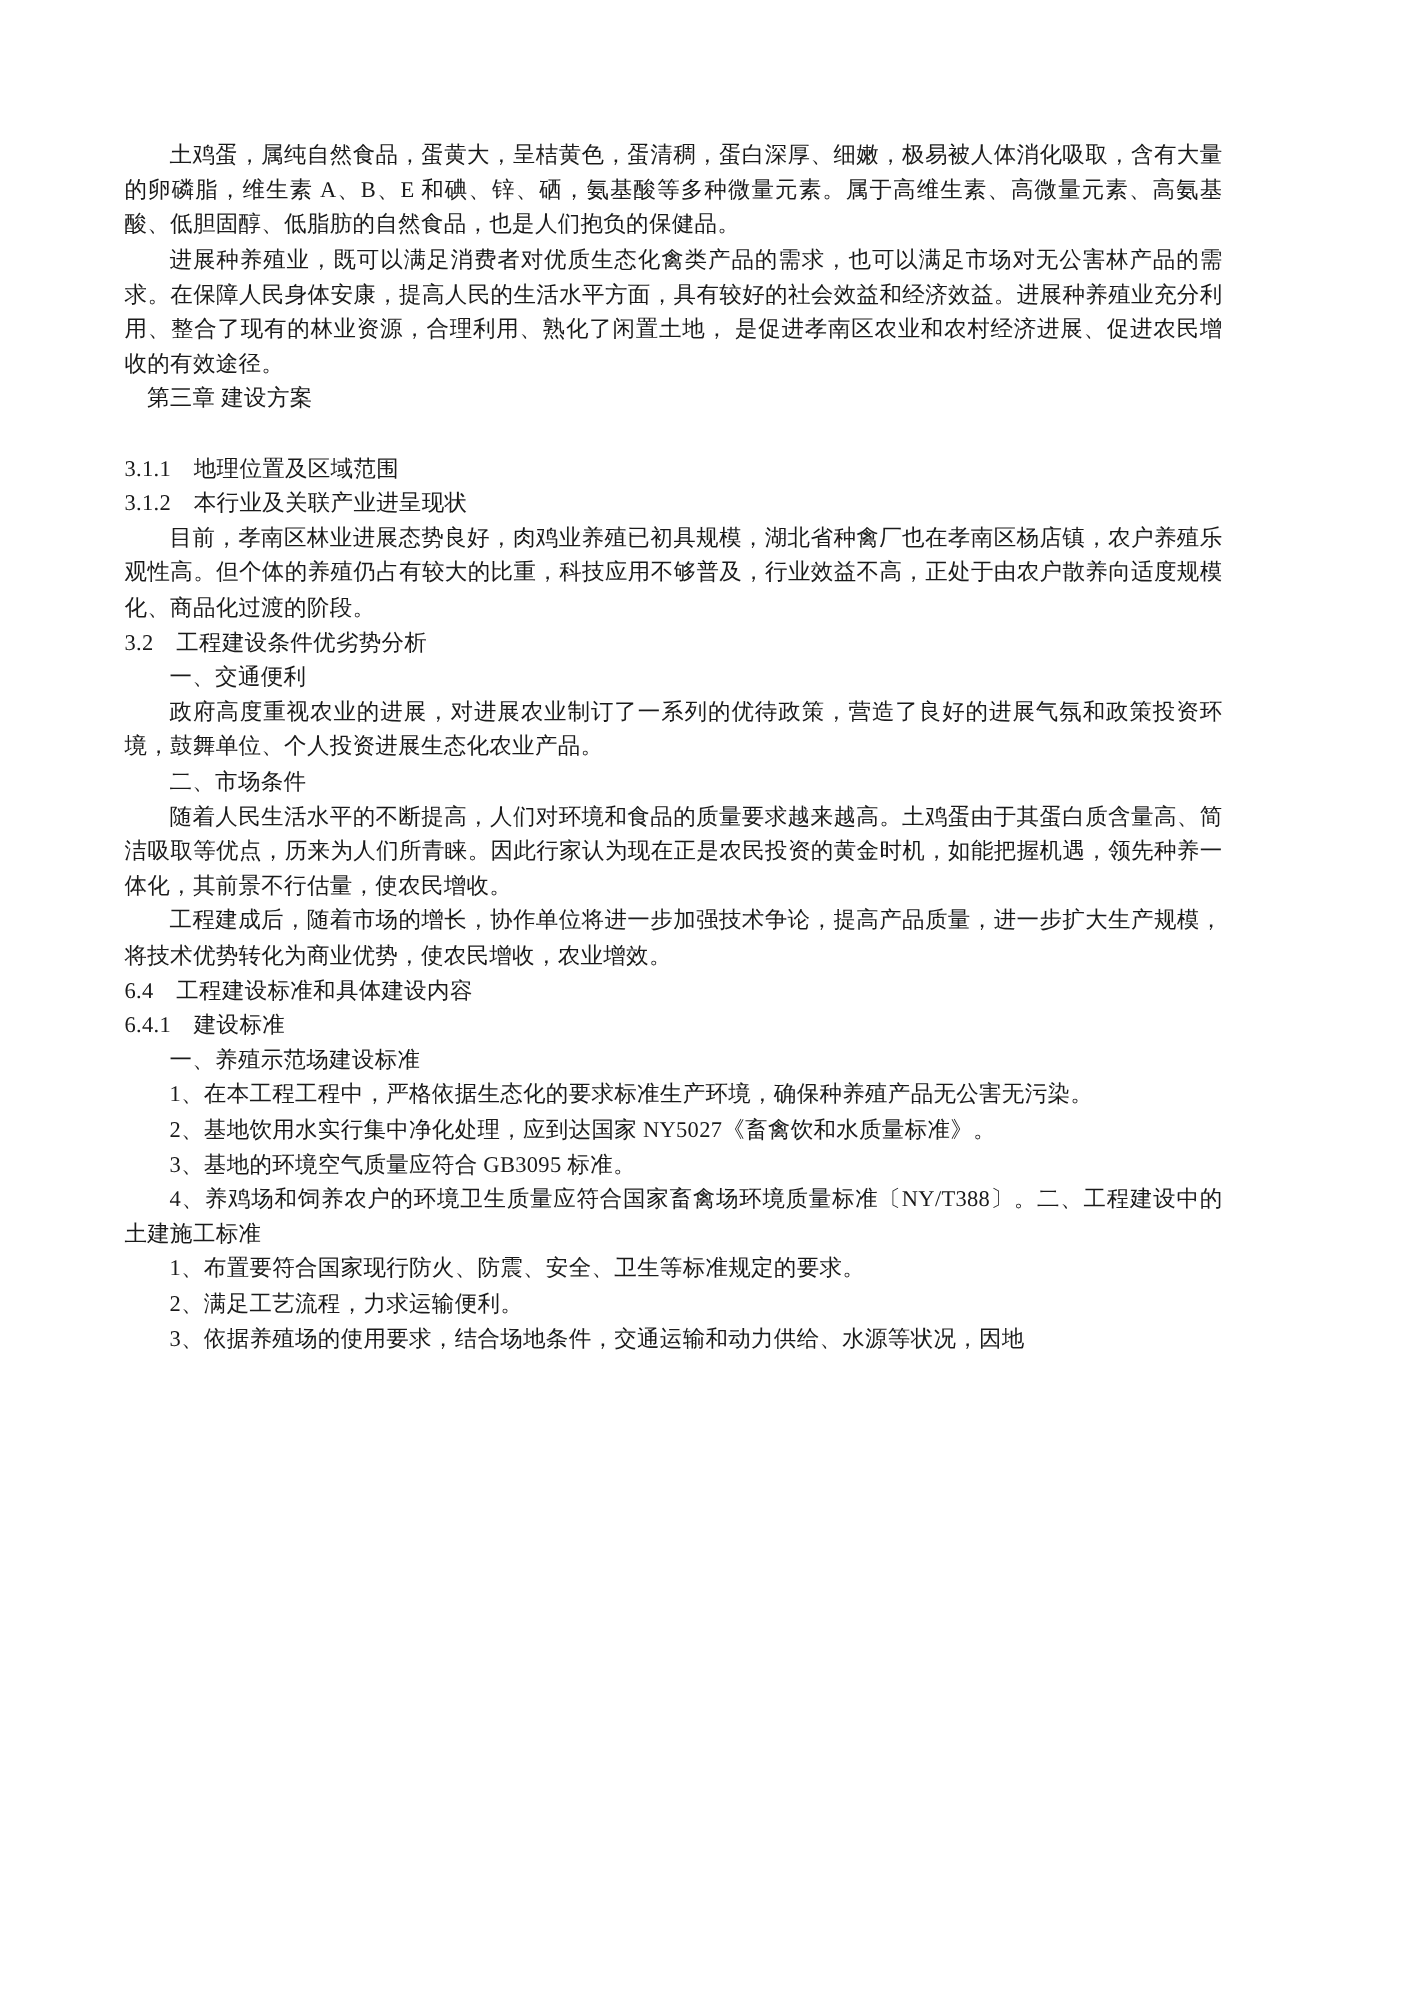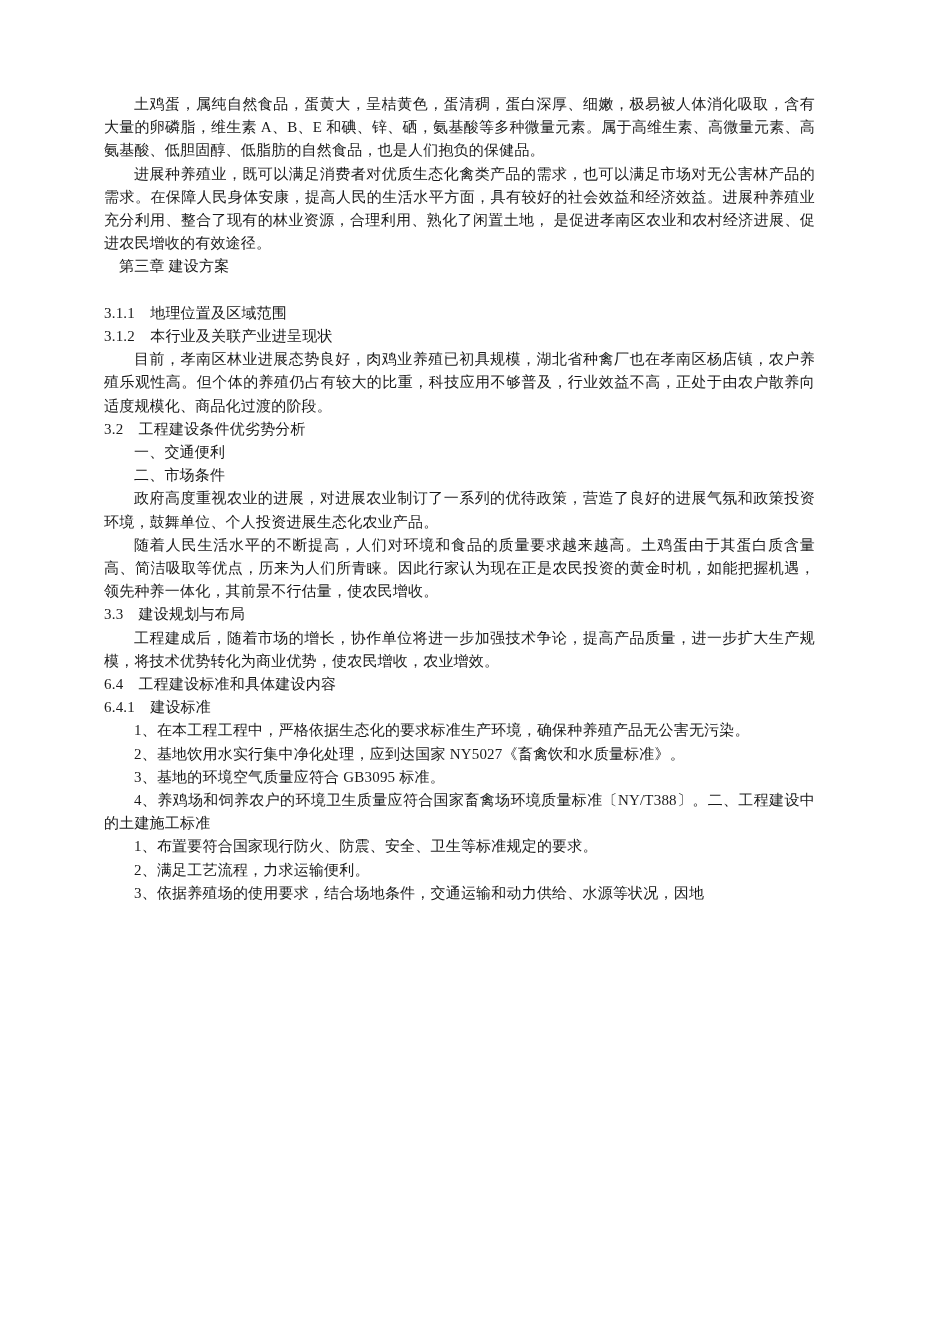--- a/index.html
+++ b/index.html
@@ -10,21 +10,21 @@
   body {
     width: 950px;
     height: 1344px;
     overflow: hidden;
     font-family: "Liberation Serif", "DejaVu Serif", serif;
   }
   .page {
     box-sizing: border-box;
     width: 950px;
     height: 1323px;
-    padding: 93px 135px 40px 104px;
+    padding: 93px 135px 40px 83px;
     background: #ffffff;
   }
   .doc-body p {
     margin: 0;
     padding: 0;
     font-size: 15px;
     line-height: 23.2px;
     color: #1a1a1a;
     text-align: justify;
     letter-spacing: 0.2px;
@@ -47,27 +47,27 @@
   <div class="doc-body" style="color: rgb(26, 26, 26);">
       <p class="indent">土鸡蛋，属纯自然食品，蛋黄大，呈桔黄色，蛋清稠，蛋白深厚、细嫩，极易被人体消化吸取，含有大量的卵磷脂，维生素 A、B、E 和碘、锌、硒，氨基酸等多种微量元素。属于高维生素、高微量元素、高氨基酸、低胆固醇、低脂肪的自然食品，也是人们抱负的保健品。</p>
       <p class="indent">进展种养殖业，既可以满足消费者对优质生态化禽类产品的需求，也可以满足市场对无公害林产品的需求。在保障人民身体安康，提高人民的生活水平方面，具有较好的社会效益和经济效益。进展种养殖业充分利用、整合了现有的林业资源，合理利用、熟化了闲置土地，  是促进孝南区农业和农村经济进展、促进农民增收的有效途径。</p>
       <p class="indent-small">第三章  建设方案</p>
       <p class="blank"></p>
       <p>3.1.1　地理位置及区域范围</p>
       <p>3.1.2　本行业及关联产业进呈现状</p>
       <p class="indent">目前，孝南区林业进展态势良好，肉鸡业养殖已初具规模，湖北省种禽厂也在孝南区杨店镇，农户养殖乐观性高。但个体的养殖仍占有较大的比重，科技应用不够普及，行业效益不高，正处于由农户散养向适度规模化、商品化过渡的阶段。</p>
       <p>3.2　工程建设条件优劣势分析</p>
       <p class="indent">一、交通便利</p>
+      <p class="indent">政府高度重视农业的进展，对进展农业制订了一系列的优待政策，营造了良好的进展气氛和政策投资环境，鼓舞单位、个人投资进展生态化农业产品。</p>
       <p class="indent">二、市场条件</p>
-      <p class="indent">政府高度重视农业的进展，对进展农业制订了一系列的优待政策，营造了良好的进展气氛和政策投资环境，鼓舞单位、个人投资进展生态化农业产品。</p>
       <p class="indent">随着人民生活水平的不断提高，人们对环境和食品的质量要求越来越高。土鸡蛋由于其蛋白质含量高、简洁吸取等优点，历来为人们所青睐。因此行家认为现在正是农民投资的黄金时机，如能把握机遇，领先种养一体化，其前景不行估量，使农民增收。</p>
-      <p>3.3　建设规划与布局</p>
       <p class="indent">工程建成后，随着市场的增长，协作单位将进一步加强技术争论，提高产品质量，进一步扩大生产规模，将技术优势转化为商业优势，使农民增收，农业增效。</p>
       <p>6.4　工程建设标准和具体建设内容</p>
       <p>6.4.1　建设标准</p>
+      <p class="indent">一、养殖示范场建设标准</p>
       <p class="indent">1、在本工程工程中，严格依据生态化的要求标准生产环境，确保种养殖产品无公害无污染。</p>
       <p class="indent">2、基地饮用水实行集中净化处理，应到达国家 NY5027《畜禽饮和水质量标准》。</p>
       <p class="indent">3、基地的环境空气质量应符合 GB3095 标准。</p>
       <p class="indent">4、养鸡场和饲养农户的环境卫生质量应符合国家畜禽场环境质量标准〔NY/T388〕。二、工程建设中的土建施工标准</p>
       <p class="indent">1、布置要符合国家现行防火、防震、安全、卫生等标准规定的要求。</p>
       <p class="indent">2、满足工艺流程，力求运输便利。</p>
       <p class="indent">3、依据养殖场的使用要求，结合场地条件，交通运输和动力供给、水源等状况，因地</p>
     </div>
 </div>
 

